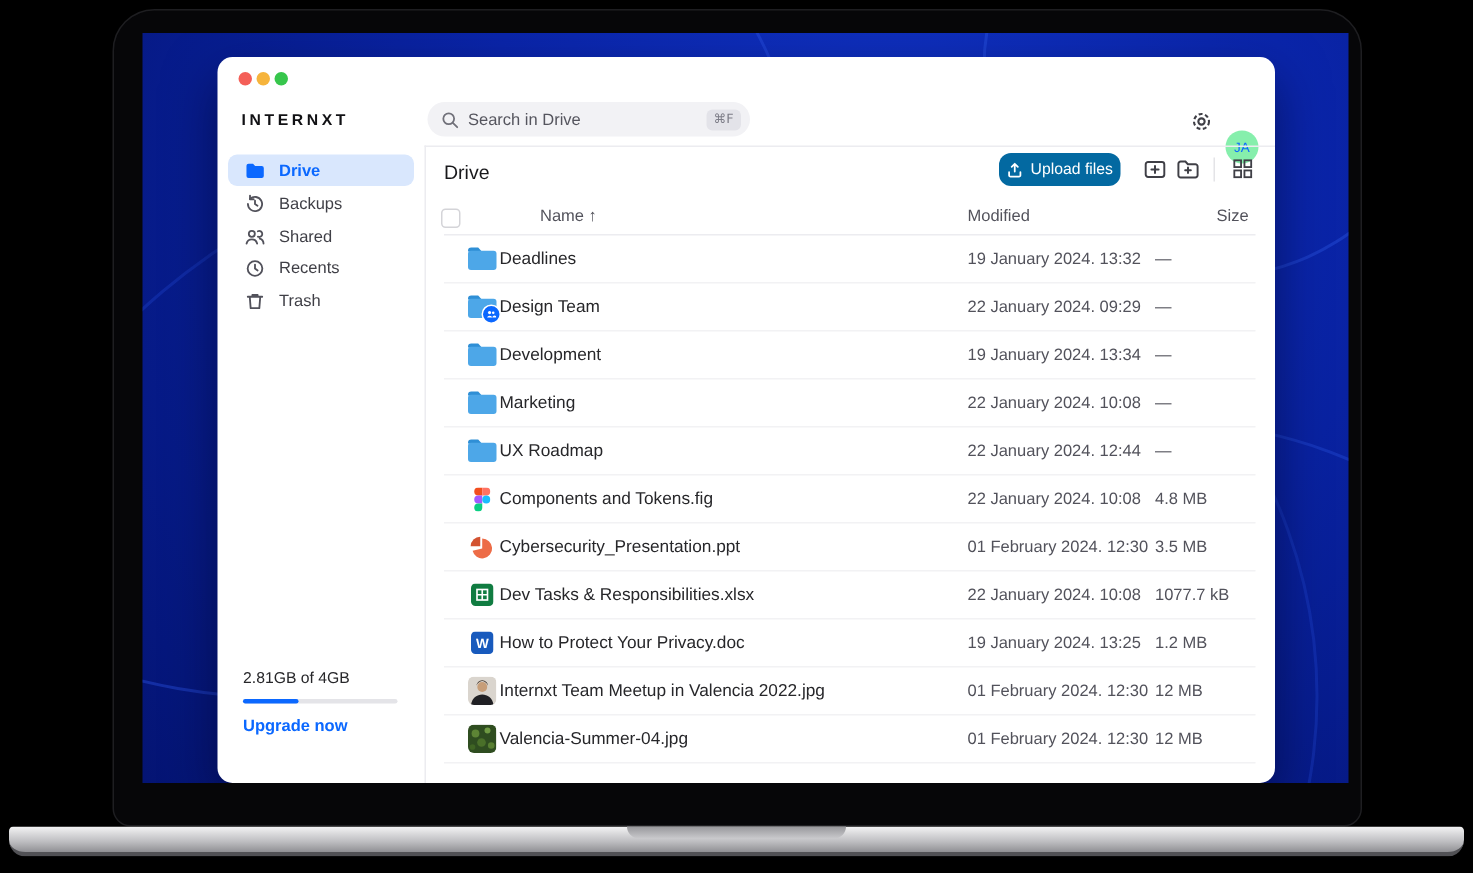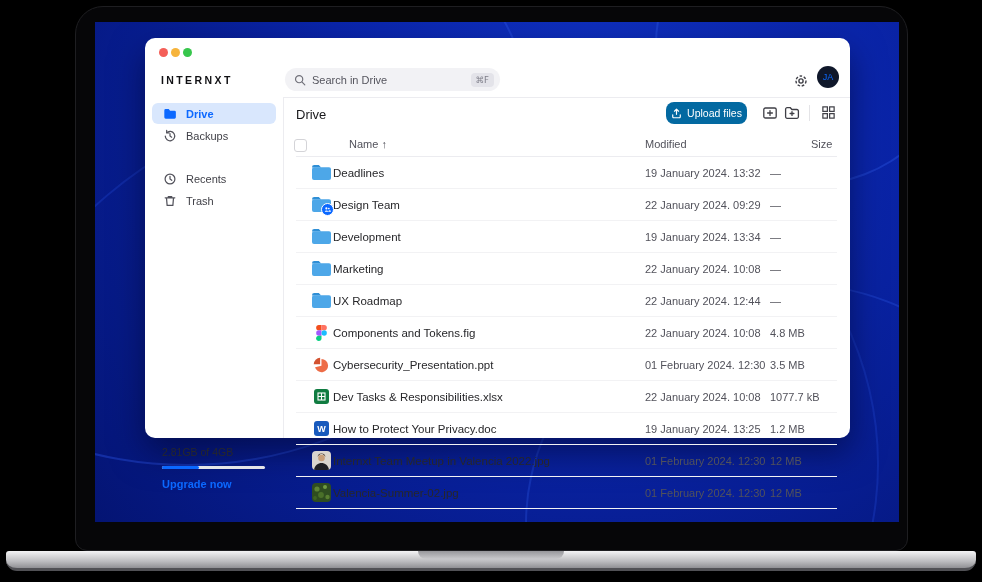--- a/index.html
+++ b/index.html
@@ -15,37 +15,37 @@
   .sw2{width:900px;height:760px;left:-120px;top:60px;border-color:rgba(38,76,220,.30);}
   .sw3{width:520px;height:480px;left:430px;top:260px;border-color:rgba(52,96,240,.28);}
   .sw4{width:300px;height:280px;left:560px;top:-120px;border-color:rgba(52,96,240,.33);}
   .laptop-base{position:absolute;left:6px;top:551px;width:970px;height:20px;
     background:linear-gradient(#f4f4f5 0%,#d8d8da 30%,#bdbdc0 60%,#909094 100%);
     border-radius:3px 3px 11px 11px;border-bottom:3px solid #515155;box-sizing:border-box;}
   .base-notch{position:absolute;left:50%;transform:translateX(-50%);top:0;width:146px;height:8px;
     background:linear-gradient(#97979b,#c9c9cc);border-radius:0 0 9px 9px;}
 
   
-  .app-window{position:absolute;left:50px;top:16px;width:705px;height:400px;background:#fff;
+  .app-window{position:absolute;left:50px;top:16px;width:705px;height:484px;background:#fff;
     border-radius:10px;box-shadow:0 14px 34px rgba(0,0,25,.5);font-size:11px;color:#27272a;}
   .dot{position:absolute;top:9.5px;width:9px;height:9px;border-radius:50%;}
   .dot-red{left:13.5px;background:#f45f58;}
   .dot-yellow{left:25.5px;background:#f6b43c;}
   .dot-green{left:37.5px;background:#37c64c;}
   .logo{position:absolute;left:16px;top:36px;font-size:10.5px;font-weight:bold;letter-spacing:2.4px;color:#111114;}
 
   .search-bar{position:absolute;left:140px;top:30px;width:215px;height:23px;background:#f2f2f5;
     border-radius:12px;display:flex;align-items:center;box-sizing:border-box;padding:0 6px 0 9px;}
   .search-text{color:#55555e;font-size:11px;margin-left:6px;flex:1;}
   .kbd-badge{background:#e3e3e9;color:#7d7d88;border-radius:4px;font-size:8.5px;padding:2px 5px;
     font-family:"DejaVu Sans",sans-serif;}
 
   .gear-btn{position:absolute;left:648px;top:35px;width:16px;height:16px;cursor:pointer;}
-  .avatar{position:absolute;left:672px;top:28px;width:22px;height:22px;border-radius:50%;
-    background:#0f172a;color:#0b68ff;font-size:9px;font-weight:normal;display:flex;align-items:center;justify-content:center;}
+  .avatar{position:absolute;left:672px;top:49px;width:22px;height:22px;border-radius:50%;
+    background:#86efac;color:#0b68ff;font-size:9px;font-weight:normal;display:flex;align-items:center;justify-content:center;}
 
   .h-divider{position:absolute;left:138px;right:0;top:59px;height:1px;background:#ececf0;}
   .v-divider{position:absolute;left:138px;top:59px;bottom:0;width:1px;background:#ececf0;}
 
   
   .nav-item{position:absolute;left:7px;width:124px;height:21px;border-radius:6px;display:flex;
     align-items:center;padding-left:11px;box-sizing:border-box;color:#3f3f46;cursor:pointer;}
   .nav-item .nav-label{margin-left:9px;font-size:11px;}
   .nav-item.active{background:#d9e7fd;color:#0b68ff;font-weight:bold;}
   .nav-item svg{flex:0 0 auto;}
@@ -59,21 +59,21 @@
   .page-title{position:absolute;left:151px;top:69px;font-size:13px;font-weight:500;color:#18181b;}
   .upload-btn{position:absolute;left:521px;top:64px;width:81px;height:22px;background:#0369a1;border-radius:8px;
     display:flex;align-items:center;justify-content:center;gap:5px;color:#fff;font-size:10.5px;font-weight:500;cursor:pointer;}
   .icon-btn{position:absolute;top:67px;width:16px;height:16px;cursor:pointer;}
   .tb-divider{position:absolute;left:664px;top:67px;width:1px;height:16px;background:#e4e4e7;}
 
   
   .checkbox{position:absolute;left:149px;top:101px;width:13px;height:13px;border:1px solid #d4d4d8;
     border-radius:3px;background:#fff;box-sizing:border-box;}
   .col-head{position:absolute;top:100px;font-size:11px;color:#52525b;}
-  .col-name{left:172px;padding-left:32px;}
+  .col-name{left:183px;padding-left:32px;}
   .col-modified{left:500px;}
   .col-size{left:625px;margin-left:41px;}
   .table-head-divider{position:absolute;left:151px;width:541px;top:118px;height:1px;background:#ececf0;}
 
   .rows{position:absolute;left:151px;top:119px;width:541px;}
   .row{position:relative;height:31px;display:flex;align-items:center;border-bottom:1px solid #f2f2f4;cursor:pointer;}
   .icon-wrap{width:24px;margin-left:13px;display:flex;align-items:center;justify-content:center;position:relative;}
   .cell-name{font-size:11.5px;color:#27272a;}
   .cell-mod{position:absolute;left:349px;font-size:11px;color:#52525b;}
   .cell-size{position:absolute;left:474px;font-size:11px;color:#52525b;}
@@ -126,20 +126,28 @@
         <span class="nav-label">Drive</span>
       </div>
       <div class="nav-item" style="top:87px">
         <svg width="14" height="14" viewBox="0 0 16 16">
           <path d="M2.6 8a5.4 5.4 0 1 0 1.6-3.8" fill="none" stroke="#52525b" stroke-width="1.4" stroke-linecap="round"></path>
           <path d="M4.2 1.6v2.8h2.8" fill="none" stroke="#52525b" stroke-width="1.4" stroke-linecap="round" stroke-linejoin="round"></path>
           <path d="M8 5.4V8l1.9 1.3" fill="none" stroke="#52525b" stroke-width="1.4" stroke-linecap="round"></path>
         </svg>
         <span class="nav-label">Backups</span>
       </div>
+      <div class="nav-item" style="top:109px">
+        <svg width="14" height="14" viewBox="0 0 16 16">
+          <circle cx="5.6" cy="5.6" r="2.3" fill="none" stroke="#52525b" stroke-width="1.4"></circle>
+          <path d="M1.6 13a4.1 4.1 0 0 1 8 0" fill="none" stroke="#52525b" stroke-width="1.4" stroke-linecap="round"></path>
+          <path d="M10.2 3.6a2.3 2.3 0 1 1 0 4.1M11.6 9.2a4.1 4.1 0 0 1 2.9 3.8" fill="none" stroke="#52525b" stroke-width="1.4" stroke-linecap="round"></path>
+        </svg>
+        <span class="nav-label">Shared</span>
+      </div>
       <div class="nav-item" style="top:152px">
         <svg width="14" height="14" viewBox="0 0 16 16">
           <path d="M2.5 4.4h11M6 4.4V3h4v1.4M4 4.4l.7 8.6h6.6l.7-8.6" fill="none" stroke="#52525b" stroke-width="1.4" stroke-linecap="round" stroke-linejoin="round"></path>
         </svg>
         <span class="nav-label">Trash</span>
       </div>
       <div class="nav-item" style="top:130px">
         <svg width="14" height="14" viewBox="0 0 16 16">
           <circle cx="8" cy="8" r="5.6" fill="none" stroke="#52525b" stroke-width="1.4"></circle>
           <path d="M8 5V8l2 1.5" fill="none" stroke="#52525b" stroke-width="1.4" stroke-linecap="round"></path>
@@ -339,21 +347,21 @@
               <svg width="19" height="19" viewBox="0 0 19 19">
                 <rect width="19" height="19" fill="#2f4d20"></rect>
                 <circle cx="5" cy="6" r="2.6" fill="#5d8435"></circle>
                 <circle cx="13" cy="4" r="2" fill="#6f9a43"></circle>
                 <circle cx="9" cy="12" r="2.9" fill="#4a7029"></circle>
                 <circle cx="15.5" cy="14" r="2.2" fill="#587f31"></circle>
                 <circle cx="3" cy="15" r="1.9" fill="#3f6423"></circle>
               </svg>
             </span>
           </span>
-          <span class="cell-name">Valencia-Summer-02.jpg</span>
+          <span class="cell-name">Valencia-Summer-04.jpg</span>
           <span class="cell-mod">01 February 2024. 12:30</span>
           <span class="cell-size">12 MB</span>
         </div>
 
       </div>
     </div>
   </div>
 </div>
 
 <div class="laptop-base">

